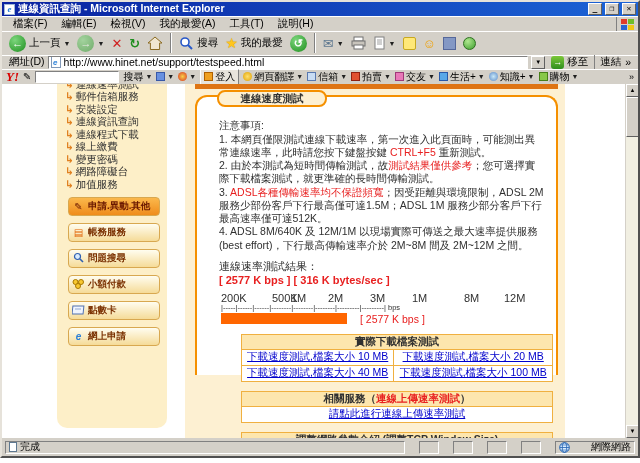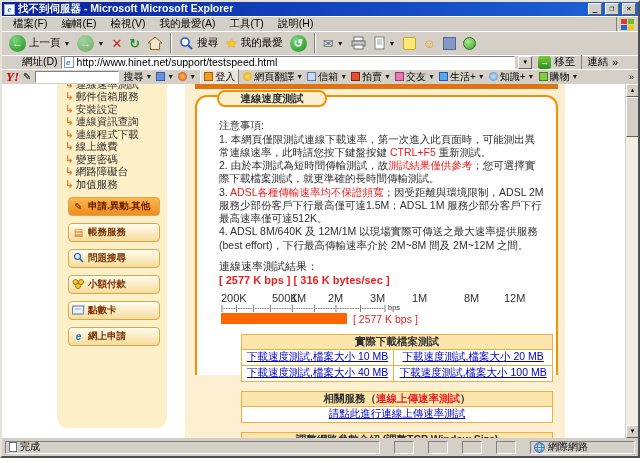--- a/index.html
+++ b/index.html
@@ -30,21 +30,21 @@
   .stop-glyph { color:#D02020; font-weight:bold; }
   .refresh-glyph { color:#1E8E1E; font-weight:bold; }
   .star-glyph { color:#FFC61E; text-shadow:0 0 1px #B08000; font-size:14px; }
   .mail-glyph { color:#5E7890; }
   .smiley-glyph { color:#F0A000; }
   .sticky-icon { width:13px; height:13px; background:#FFE878; border:1px solid #C8A820; border-radius:2px; }
   .media-icon { width:13px; height:13px; background:#8498C4; border:1px solid #56689A; }
   .msn-icon { width:13px; height:13px; border-radius:50%; background:radial-gradient(circle at 35% 30%,#B0E890,#3E9E2E); border:1px solid #2E7020; }
 
   
-  .addressbar { height:14px; display:flex; align-items:center; padding:0 20px; gap:3px; border-top:1px solid #fff; font-size:10.5px; }
+  .addressbar { height:14px; display:flex; align-items:center; padding:0 7px; gap:3px; border-top:1px solid #fff; font-size:10.5px; }
   .addr-input { flex:1; height:13px; background:#fff; border:1px solid; border-color:#808080 #fff #fff #808080; display:flex; align-items:center; gap:3px; padding:0 2px; overflow:hidden; }
   .addr-url { font-size:10.5px; white-space:nowrap; }
   .addr-drop { width:14px; height:13px; background:#D4D0C8; border:1px solid; border-color:#fff #606060 #606060 #fff; font-size:6px; text-align:center; line-height:11px; }
   .go-icon { width:13px; height:13px; border-radius:3px; background:linear-gradient(#7CC838,#2E8E1E); color:#fff; font:bold 9px/12px "Liberation Sans",sans-serif; text-align:center; }
   .links-wrap { display:flex; align-items:center; gap:4px; border-left:1px solid #808080; padding-left:5px; }
 
   
   .yahoobar { height:15px; display:flex; align-items:center; gap:4px; padding:0 4px; border-top:1px solid #fff; font-size:10px; white-space:nowrap; }
   .y-logo { color:#D80000; font:bold italic 13px/13px "Liberation Serif",serif; }
   .pencil { font-size:10px; }
@@ -77,50 +77,50 @@
   .red { color:#E82020;text-align:center; }
   .result-title { margin-top:7px; font-size:11px; color:#303030; }
   .result-value { font-size:11px; color:#E82020;font-weight:bold; }
 
   .gauge { position:relative; margin:6px 0 0 2px; width:330px; }
   .gauge-labels { position:relative; height:11px; font-size:11px; color:#303030; }
   .gauge-labels span { position:absolute; top:0; }
   .ruler { font-family:"DejaVu Sans Mono",monospace; font-size:7.5px; letter-spacing:0; color:#303030; white-space:nowrap; }
   .bar-row { display:flex; align-items:center; margin-top:1px; }
   .bar { width:126px; height:11px; background:#FF6600; }
-  .bar-label { margin-left:6px; font-size:10.5px; color:#E82020; }
+  .bar-label { margin-left:13px; font-size:10.5px; color:#E82020; }
 
   table.ctable { width:312px; margin:9px 0 0 22px; border-collapse:collapse; font-size:10.5px; }
   table.ctable th { background:#FDE6AE; border:1px solid #F0B040; height:15px; font-weight:bold; color:#303030; }
   table.ctable td { background:#fff; border:1px solid #F0B040; height:16px; text-align:center; }
   table.ctable a { color:#0000CC; text-decoration:underline; }
 
   
   .scrollbar { position:absolute; right:0; top:0; width:13px; height:100%; background:#F1EFE2; border-left:1px solid #D4D0C8; }
   .sc-btn { position:absolute; left:0; width:13px; height:13px; background:#D4D0C8; border:1px solid; border-color:#fff #606060 #606060 #fff; font-size:6px; text-align:center; line-height:11px; color:#000; }
   .sc-up { top:0; }
   .sc-down { bottom:0; }
   .sc-thumb { position:absolute; left:0; top:13px; width:13px; height:40px; background:#D4D0C8; border:1px solid; border-color:#fff #606060 #606060 #fff; }
 
   
   .statusbar { height:16px; display:flex; align-items:center; gap:14px; padding:9px 3px; }
   .sb-panel { height:13px; border:1px solid; border-color:#808080 #fff #fff #808080; display:flex; align-items:center; gap:3px; padding:0 3px; font-size:10px; }
   .sb-left { flex:1; }
   .sb-cell { width:20px; }
-  .sb-net { width:105px; }
+  .sb-net { width:80px;justify-content:space-between; }
   .doc-icon { width:8px; height:10px; background:#fff; border:1px solid #5E7890; }
 </style>
 </head>
 <body>
 
 <div class="window">
 
   <div class="titlebar">
     <span class="ie-app-icon">e</span>
-    <span class="title-text">找不到伺服器 - Microsoft Microsoft Explorer</span>
+    <span class="title-text">連線資訊查詢 - Microsoft Internet Explorer</span>
     <span class="tb-btn">_</span>
     <span class="tb-btn">❐</span>
     <span class="tb-btn">✕</span>
   </div>
 
   <div class="menubar">
     <span class="menu-item">檔案(F)</span>
     <span class="menu-item">編輯(E)</span>
     <span class="menu-item">檢視(V)</span>
     <span class="menu-item">我的最愛(A)</span>

